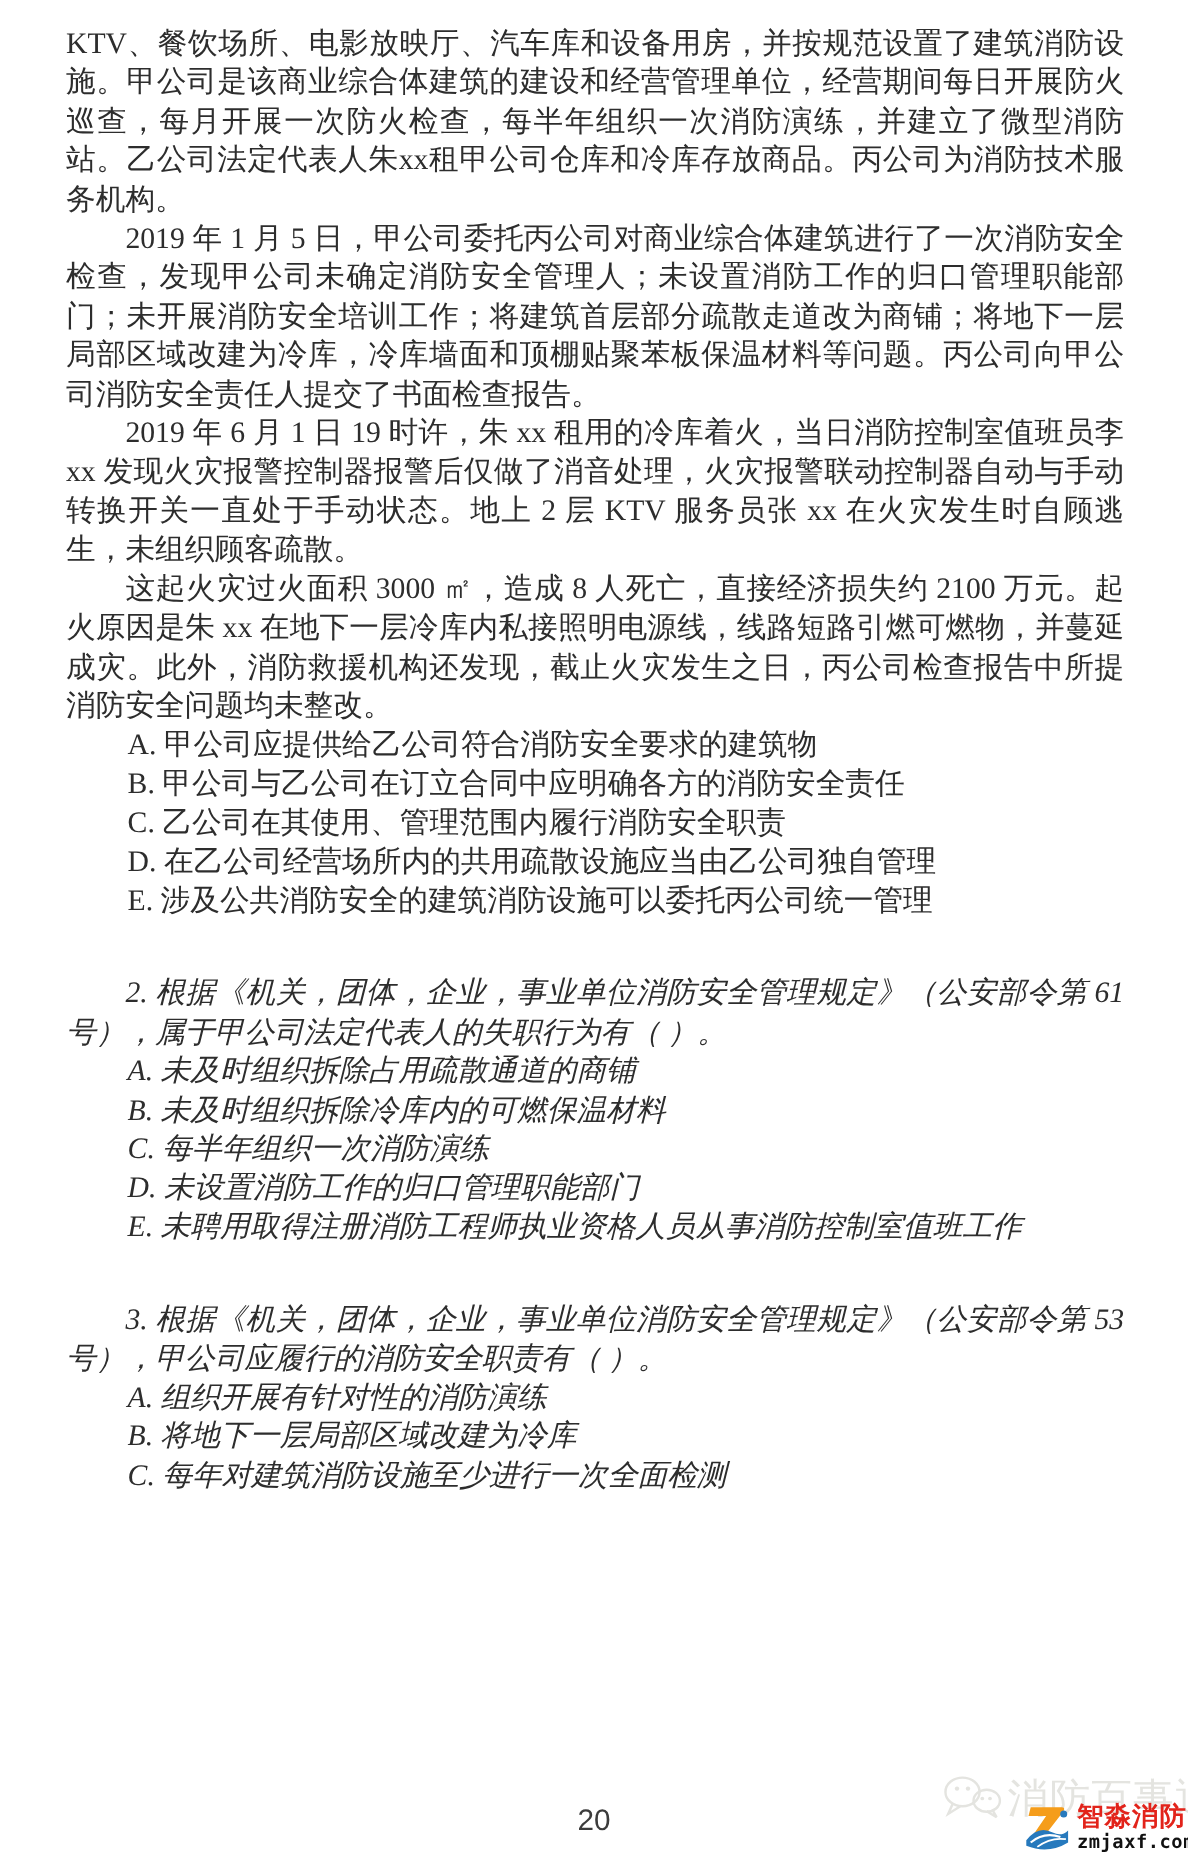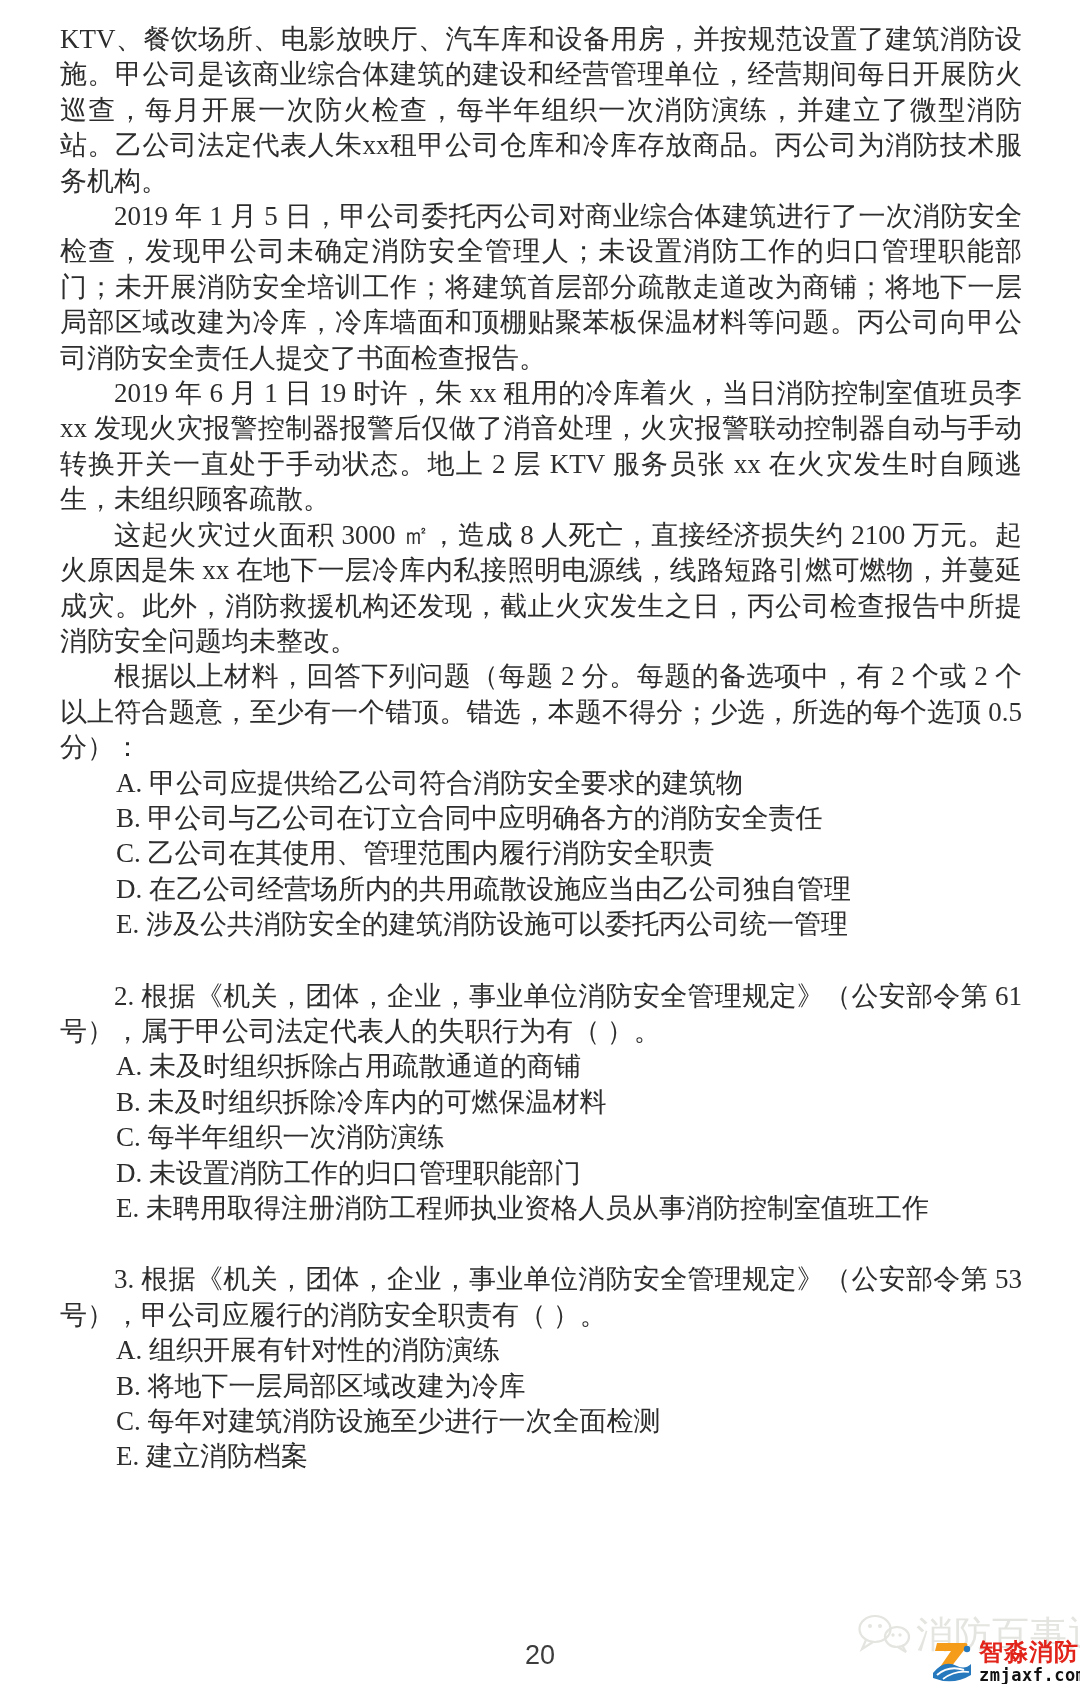--- a/index.html
+++ b/index.html
@@ -10,21 +10,21 @@
   }
   .content{
     position:absolute;left:60px;top:22px;width:962px;
     font-size:27px;line-height:35.4px;color:#2d2d2d;
     text-align:justify;
   }
   .content p{margin:0;}
   .para.indent{text-indent:2em;}
   .question .stem{text-indent:2em;}
   .question .option{padding-left:56px;}
-  .question.spaced{margin-top:36px;}
+  .question.spaced{margin-top:49px;font-style:italic;}
   .page-number{
     position:absolute;left:0;top:1640px;width:1080px;
     text-align:center;font-family:"Liberation Sans","DejaVu Sans",sans-serif;
     font-size:27px;color:#3c3c3c;
   }
   .watermark{
     position:absolute;left:856px;top:1610px;
     display:flex;align-items:center;gap:4px;
     color:#e4e4e0;white-space:nowrap;
   }
@@ -49,21 +49,20 @@
   }
 </style>
 </head>
 <body>
 
 <div class="content">
   <p class="para">KTV、餐饮场所、电影放映厅、汽车库和设备用房，并按规范设置了建筑消防设施。甲公司是该商业综合体建筑的建设和经营管理单位，经营期间每日开展防火巡查，每月开展一次防火检查，每半年组织一次消防演练，并建立了微型消防站。乙公司法定代表人朱xx租甲公司仓库和冷库存放商品。丙公司为消防技术服务机构。</p>
   <p class="para indent">2019 年 1 月 5 日，甲公司委托丙公司对商业综合体建筑进行了一次消防安全检查，发现甲公司未确定消防安全管理人；未设置消防工作的归口管理职能部门；未开展消防安全培训工作；将建筑首层部分疏散走道改为商铺；将地下一层局部区域改建为冷库，冷库墙面和顶棚贴聚苯板保温材料等问题。丙公司向甲公司消防安全责任人提交了书面检查报告。</p>
   <p class="para indent">2019 年 6 月 1 日 19 时许，朱 xx 租用的冷库着火，当日消防控制室值班员李 xx 发现火灾报警控制器报警后仅做了消音处理，火灾报警联动控制器自动与手动转换开关一直处于手动状态。地上 2 层 KTV 服务员张 xx 在火灾发生时自顾逃生，未组织顾客疏散。</p>
   <p class="para indent">这起火灾过火面积 3000 ㎡，造成 8 人死亡，直接经济损失约 2100 万元。起火原因是朱 xx 在地下一层冷库内私接照明电源线，线路短路引燃可燃物，并蔓延成灾。此外，消防救援机构还发现，截止火灾发生之日，丙公司检查报告中所提消防安全问题均未整改。</p>
-  <p class="para indent">根据以上材料，回答下列问题（每题 2 分。每题的备选项中，有 2 个或 2 个以上符合题意，至少有一个错顶。错选，本题不得分；少选，所选的每个选顶 0.5 分）：</p>
 
   <section class="question">
     <p class="option">A. 甲公司应提供给乙公司符合消防安全要求的建筑物</p>
     <p class="option">B. 甲公司与乙公司在订立合同中应明确各方的消防安全责任</p>
     <p class="option">C. 乙公司在其使用、管理范围内履行消防安全职责</p>
     <p class="option">D. 在乙公司经营场所内的共用疏散设施应当由乙公司独自管理</p>
     <p class="option">E. 涉及公共消防安全的建筑消防设施可以委托丙公司统一管理</p>
   </section>
 
   <section class="question spaced">
@@ -73,21 +72,20 @@
     <p class="option">C. 每半年组织一次消防演练</p>
     <p class="option">D. 未设置消防工作的归口管理职能部门</p>
     <p class="option">E. 未聘用取得注册消防工程师执业资格人员从事消防控制室值班工作</p>
   </section>
 
   <section class="question spaced">
     <p class="stem">3. 根据《机关，团体，企业，事业单位消防安全管理规定》（公安部令第 53 号），甲公司应履行的消防安全职责有（  ）。</p>
     <p class="option">A. 组织开展有针对性的消防演练</p>
     <p class="option">B. 将地下一层局部区域改建为冷库</p>
     <p class="option">C. 每年对建筑消防设施至少进行一次全面检测</p>
-    <p class="option">E. 建立消防档案</p>
   </section>
 </div>
 
 <div class="watermark">
   <span>
     <svg width="56" height="42" viewBox="0 0 56 42" aria-hidden="true">
       <g fill="none" stroke="#e4e4e0" stroke-width="2.2">
         <ellipse cx="19" cy="17" rx="15.5" ry="13"></ellipse>
         <path d="M10 28 L6 37 L17 30"></path>
         <ellipse cx="41" cy="25" rx="12" ry="10"></ellipse>

